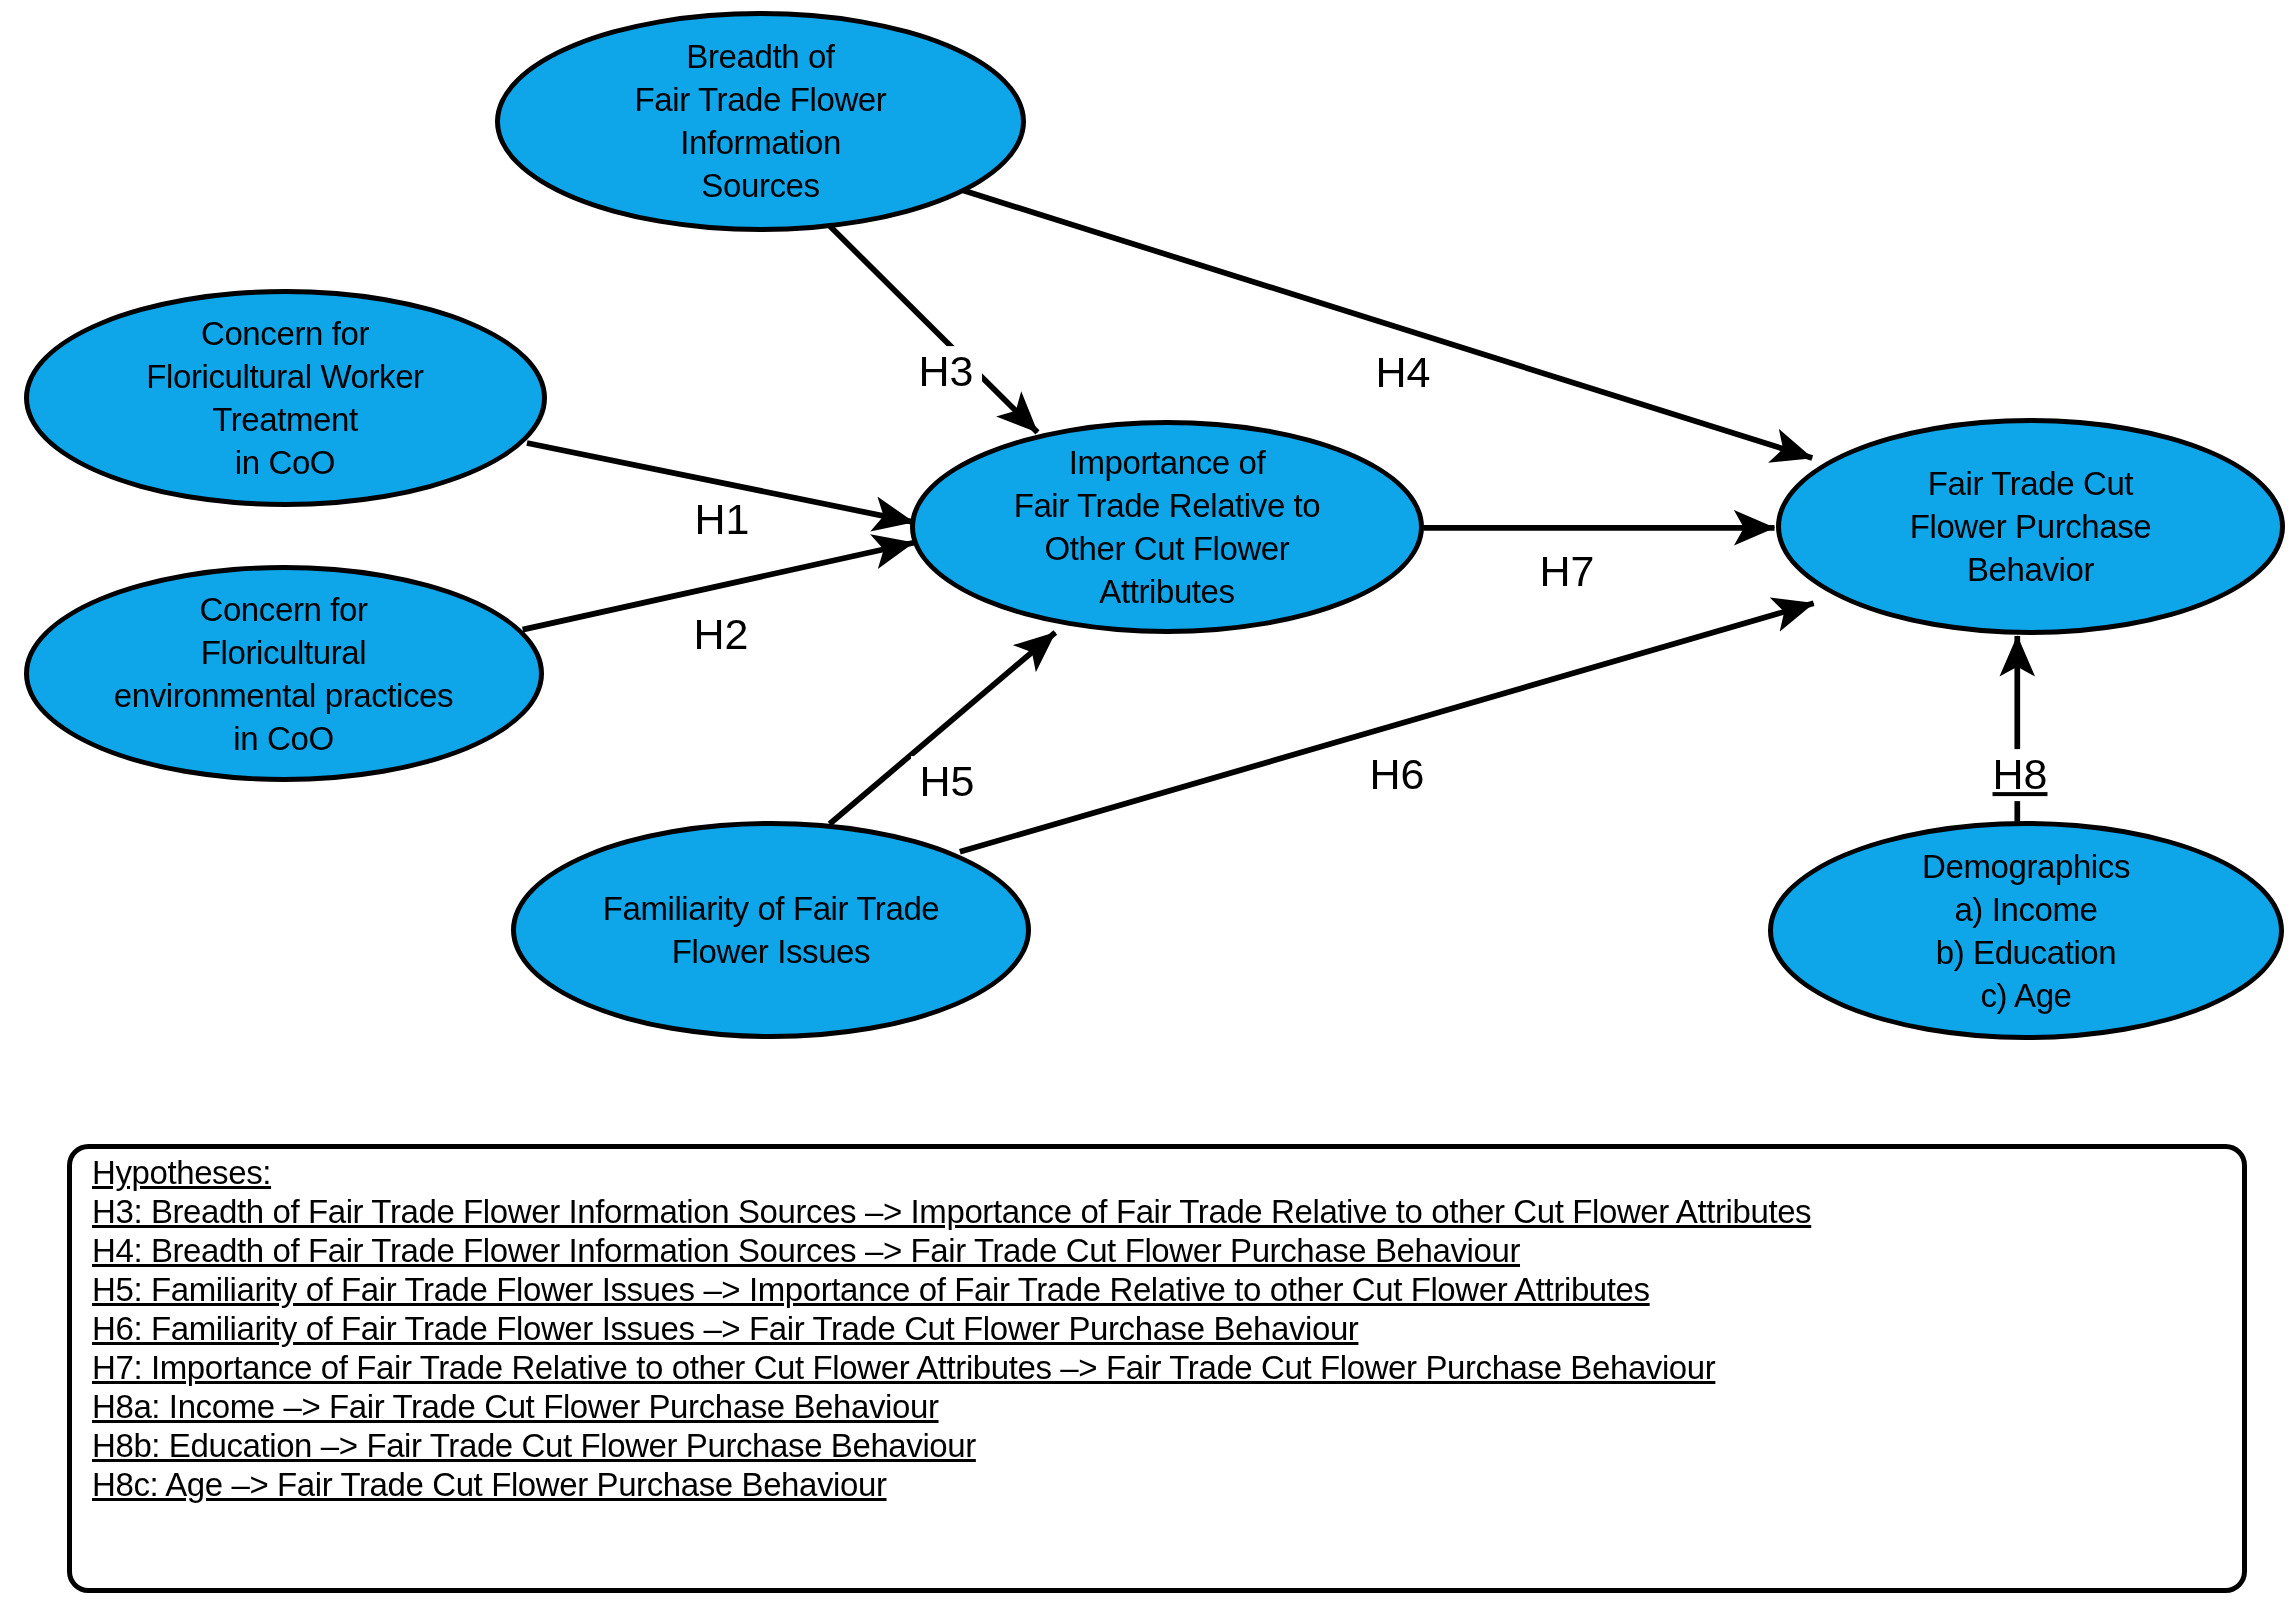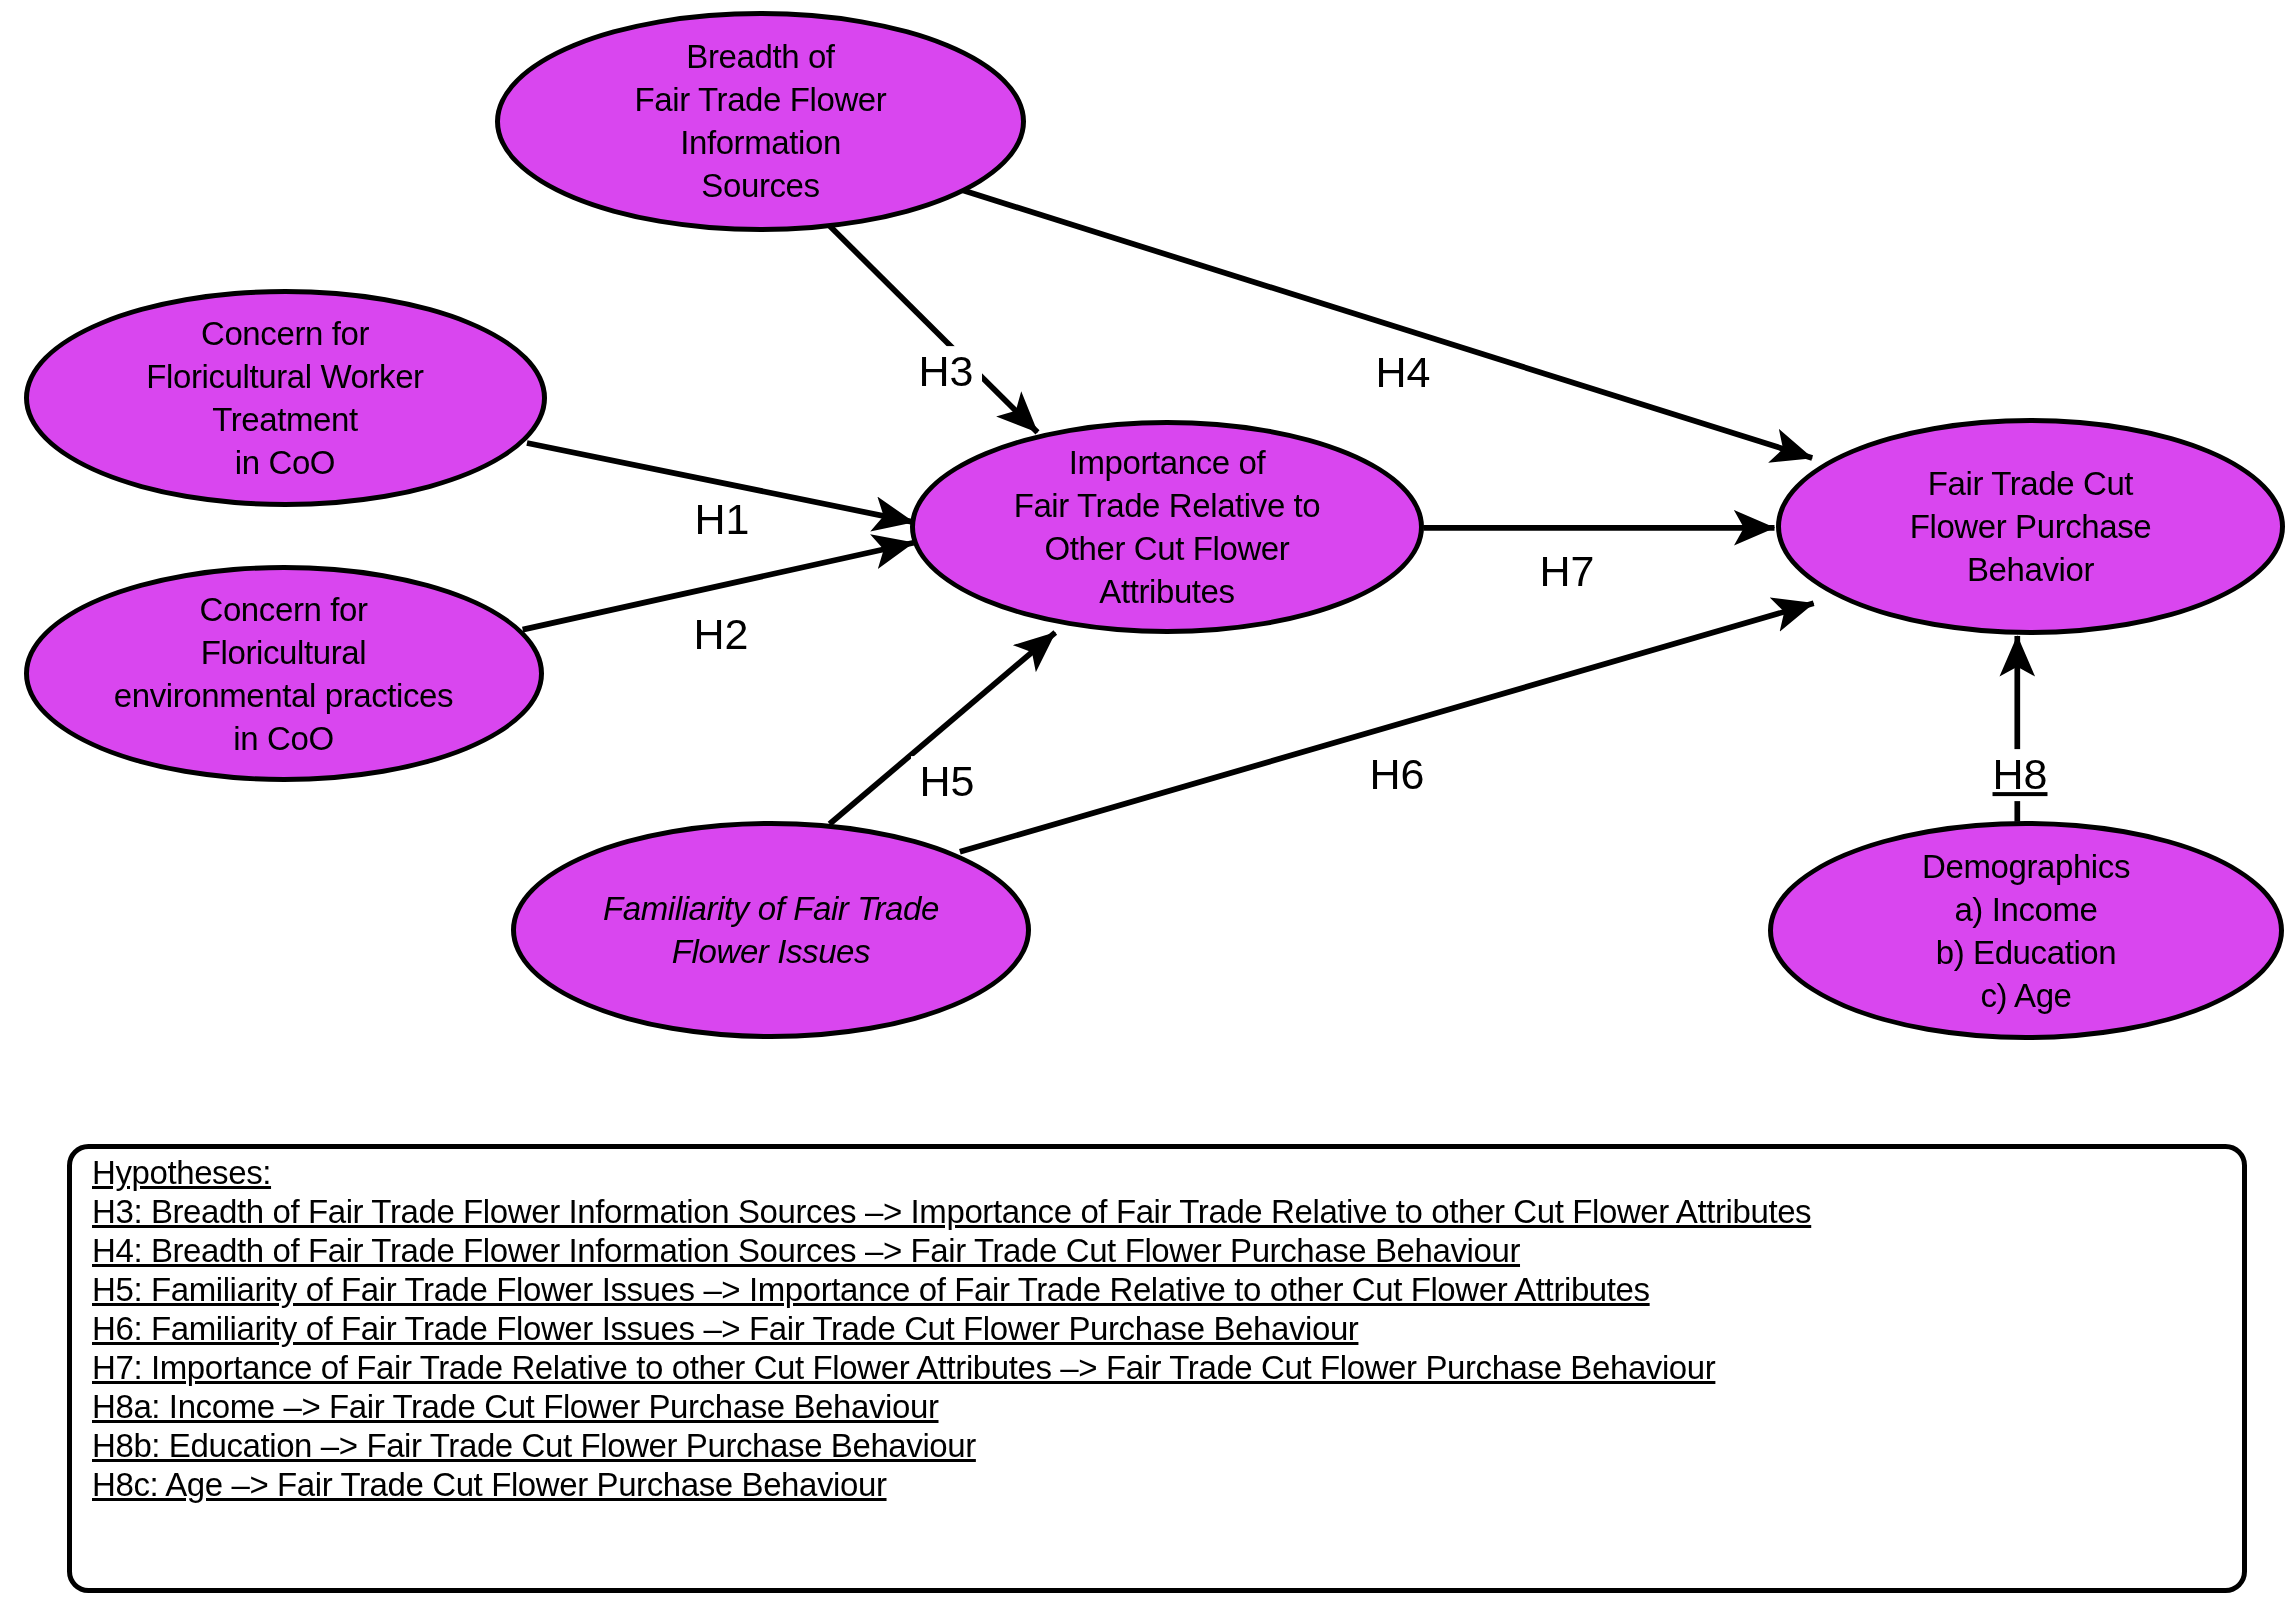--- a/index.html
+++ b/index.html
@@ -1,21 +1,21 @@
 <!DOCTYPE html>
 <html style="font-size:11.4px"><head>
 <meta charset="utf-8">
 <style>
   html,body{margin:0;padding:0;background:#ffffff;}
   body{width:2295px;height:1606px;position:relative;overflow:hidden;
        font-family:"Liberation Sans",sans-serif;color:#000;}
   #arrow-layer{position:absolute;left:0;top:0;width:2295px;height:1606px;}
   #arrow-layer line{stroke:#000;stroke-width:8;}
   .node{position:absolute;border:5.7px solid #000;border-radius:50%;
-        background:#d946ef;display:flex;align-items:center;justify-content:center;
+        background:#0ea5e9;display:flex;align-items:center;justify-content:center;
         box-sizing:border-box;}
   .node-label{font-size:33px;line-height:43px;letter-spacing:-0.4px;
         text-align:center;white-space:pre-line;}
   .edge-label{position:absolute;transform:translate(-50%,-50%);
         font-size:43px;font-weight:normal;background:#fff;
         padding:1.4px 8.5px;z-index:3;margin-top:44px;}
   .hypo-box{position:absolute;left:67px;top:1144px;width:2180px;height:449px;
         border:5.7px solid #000;border-radius:21.4px;box-sizing:border-box;
         background:#fff;padding:4.3px 7.1px 0 20px;text-decoration:underline;}
   .hypo-line{font-size:33px;line-height:39px;letter-spacing:-0.4px;
@@ -67,21 +67,21 @@
 Other Cut Flower
 Attributes</div>
 </div>
 
 <div class="node" style="left:1776px;top:418px;width:509px;height:217px;">
   <div class="node-label">Fair Trade Cut
 Flower Purchase
 Behavior</div>
 </div>
 
-<div class="node" style="left:511px;top:821px;width:520px;height:218px;font-style:italic;">
+<div class="node" style="left:511px;top:821px;width:520px;height:218px;">
   <div class="node-label">Familiarity of Fair Trade
 Flower Issues</div>
 </div>
 
 <div class="node" style="left:1768px;top:821px;width:516px;height:219px;">
   <div class="node-label">Demographics
 a) Income
 b) Education
 c) Age</div>
 </div>

